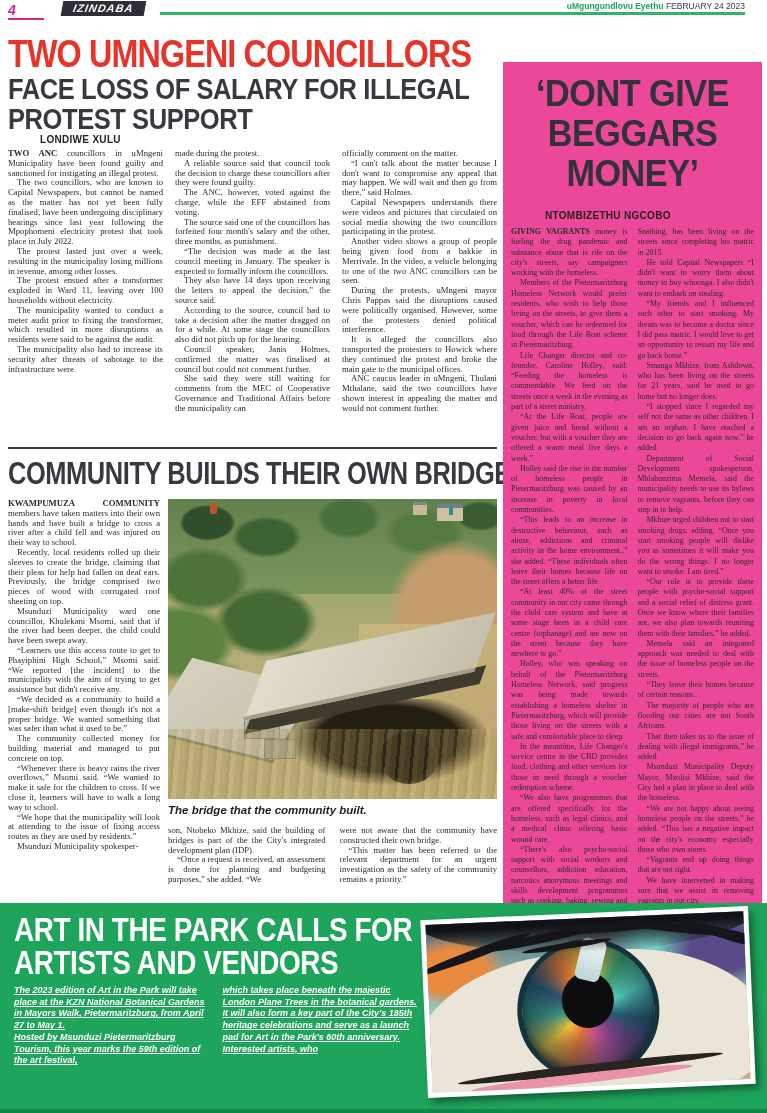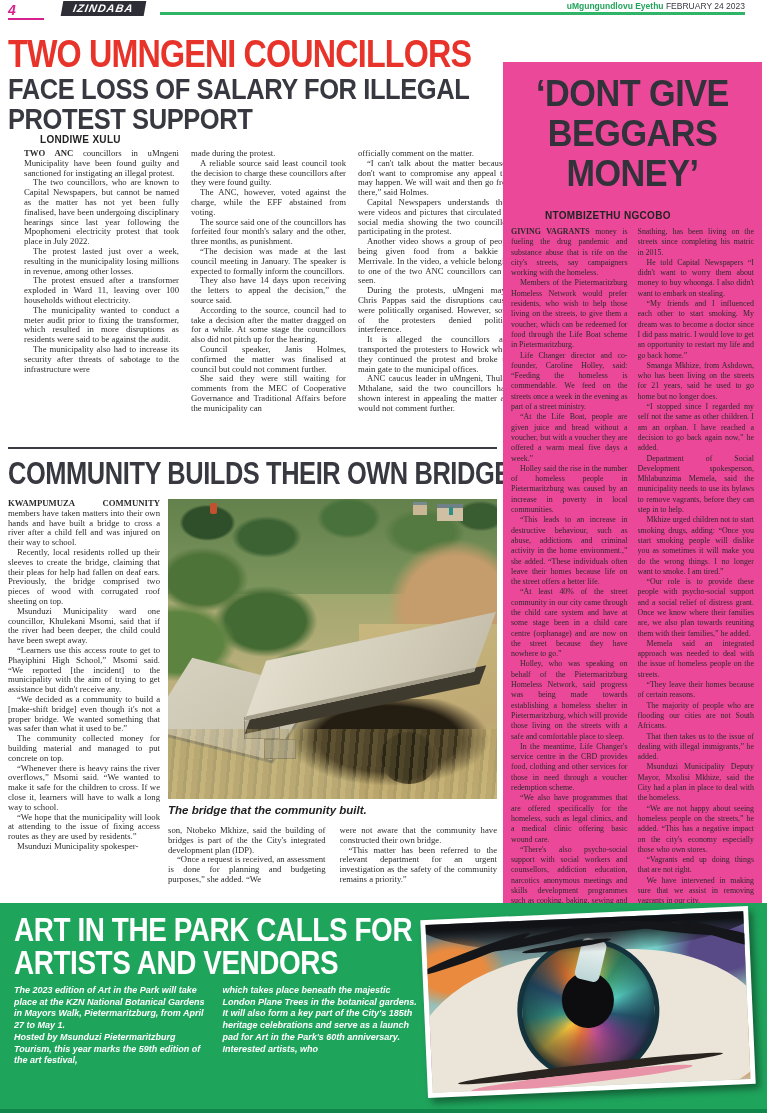--- a/index.html
+++ b/index.html
@@ -17,21 +17,21 @@
   .masthead .date{color:#3a3a42;font-weight:normal;}
   
   .kicker{position:absolute;left:8px;top:33px;width:580px;font:bold 38px "Liberation Sans",sans-serif;
        color:#e8332a;white-space:nowrap;transform:scaleX(.85);transform-origin:left top;letter-spacing:-1px;}
   .headline-main{position:absolute;left:8px;top:74px;width:560px;font:bold 29px "Liberation Sans",sans-serif;
        color:#383840;line-height:1.04;transform:scaleX(.88);transform-origin:left top;letter-spacing:-.5px;}
   .byline{font:bold 10px "Liberation Sans",sans-serif;color:#222;letter-spacing:.3px;padding-left:32px;}
   .byline.abs{position:absolute;left:8px;top:134px;}
   .body-cols{position:absolute;display:flex;gap:12px;}
   .col{flex:1;overflow:hidden;font-family:"Liberation Serif",serif;text-align:justify;}
-  .colset-1{left:24px;top:149px;width:489px;height:296px;}
+  .colset-1{left:8px;top:149px;width:489px;height:296px;}
   .colset-1 .col{font-size:8.7px;line-height:9.8px;}
   p{margin:0;}
   .plist p{text-indent:9px;}
   .plist.cont p:first-child{text-indent:0;}
   .lead b{font-weight:bold;}
   .divider{position:absolute;left:8px;top:447px;width:489px;height:2px;background:#3b3b43;}
   
   .headline-bridge{position:absolute;left:8px;top:456px;width:600px;font:bold 31px "Liberation Sans",sans-serif;
        color:#383840;white-space:nowrap;transform:scaleX(.82);transform-origin:left top;letter-spacing:-.5px;}
   .bridge-col1{position:absolute;left:8px;top:499px;width:152px;height:406px;overflow:hidden;
@@ -84,21 +84,21 @@
        color:#32323a;line-height:40px;transform:scaleX(.95);transform-origin:center top;letter-spacing:-.5px;}
   .gray-box .byline{display:block;margin:16px 0 6px 2px;}
   .colset-beggars{position:static;display:flex;gap:10px;height:676px;}
   .colset-beggars .col{font-size:7.9px;line-height:10.3px;}
   
   .green-sec{position:absolute;left:0;top:903px;width:767px;height:210px;background:#1fa45c;
        border-bottom:4px solid #11864a;box-sizing:border-box;padding-left:44px;}
   .headline-art{position:absolute;left:14px;top:10px;width:520px;font:bold 34px "Liberation Sans",sans-serif;
        color:#fff;line-height:33px;transform:scaleX(.82);transform-origin:left top;letter-spacing:-.5px;white-space:nowrap;}
   .art-cols{position:absolute;left:14px;top:82px;width:404px;height:120px;display:flex;gap:13px;overflow:hidden;}
-  .art-col{flex:1;font:italic bold 9px "Liberation Sans",sans-serif;color:#fff;line-height:11.7px;}
+  .art-col{flex:1;font:italic bold 9px "Liberation Sans",sans-serif;color:#fff;line-height:11.7px;text-decoration:underline;}
   .art-col p{margin:0;}
   
   .eye-frame{position:absolute;left:424px;top:10px;width:328px;height:178px;background:#fff;padding:5px;
        transform:rotate(-2.5deg);box-shadow:4px 5px 7px rgba(0,0,0,.4);box-sizing:border-box;}
   .eye-canvas{position:relative;width:100%;height:100%;overflow:hidden;background:
        radial-gradient(90px 60px at 8% 28%,#e98a3e 0 35%,transparent 60%),
        radial-gradient(80px 55px at 4% 75%,#ec7fae 0 40%,transparent 65%),
        radial-gradient(110px 70px at 93% 22%,#584a86 0 30%,transparent 60%),
        radial-gradient(120px 80px at 80% 10%,#74cdc6 0 35%,transparent 60%),
        radial-gradient(100px 70px at 97% 80%,#e8803b 0 30%,transparent 55%),
@@ -140,21 +140,21 @@
         <p>The two councillors, who are known to Capital Newspapers, but cannot be named as the matter has not yet been fully finalised, have been undergoing disciplinary hearings since last year following the Mpophomeni electricity protest that took place in July 2022.</p>
         <p>The protest lasted just over a week, resulting in the municipality losing millions in revenue, among other losses.</p>
         <p>The protest ensued after a transformer exploded in Ward 11, leaving over 100 households without electricity.</p>
         <p>The municipality wanted to conduct a meter audit prior to fixing the transformer, which resulted in more disruptions as residents were said to be against the audit.</p>
         <p>The municipality also had to increase its security after threats of sabotage to the infrastructure were</p>
       </div>
   </div>
   <div class="col">
     <div class="plist cont">
         <p>made during the protest.</p>
-        <p>A reliable source said least council took the decision to charge these councillors after they were found guilty.</p>
+        <p>A reliable source said that council took the decision to charge these councillors after they were found guilty.</p>
         <p>The ANC, however, voted against the charge, while the EFF abstained from voting.</p>
         <p>The source said one of the councillors has forfeited four month's salary and the other, three months, as punishment.</p>
         <p>“The decision was made at the last council meeting in January. The speaker is expected to formally inform the councillors.</p>
         <p>They also have 14 days upon receiving the letters to appeal the decision,” the source said.</p>
         <p>According to the source, council had to take a decision after the matter dragged on for a while. At some stage the councillors also did not pitch up for the hearing.</p>
         <p>Council speaker, Janis Holmes, confirmed the matter was finalised at council but could not comment further.</p>
         <p>She said they were still waiting for comments from the MEC of Cooperative Governance and Traditional Affairs before the municipality can</p>
       </div>
   </div>
   <div class="col">

